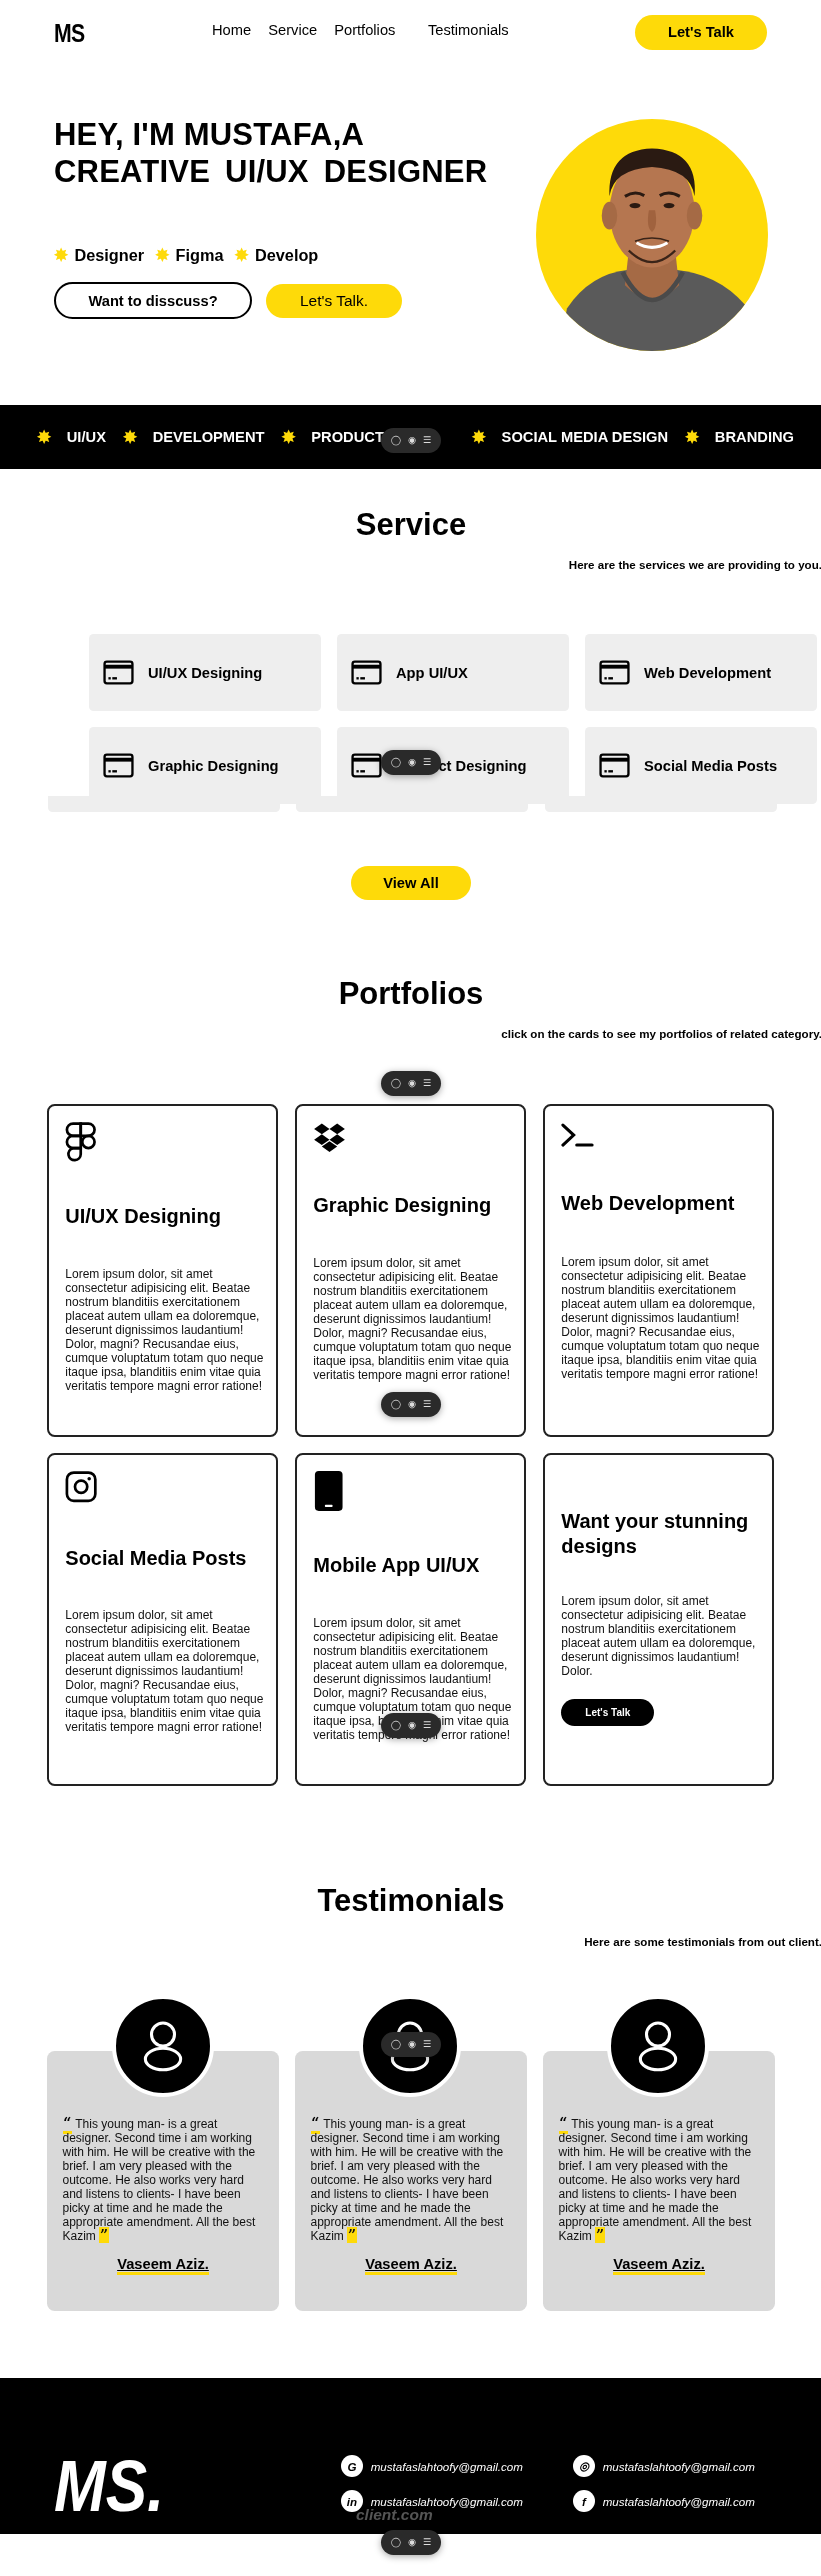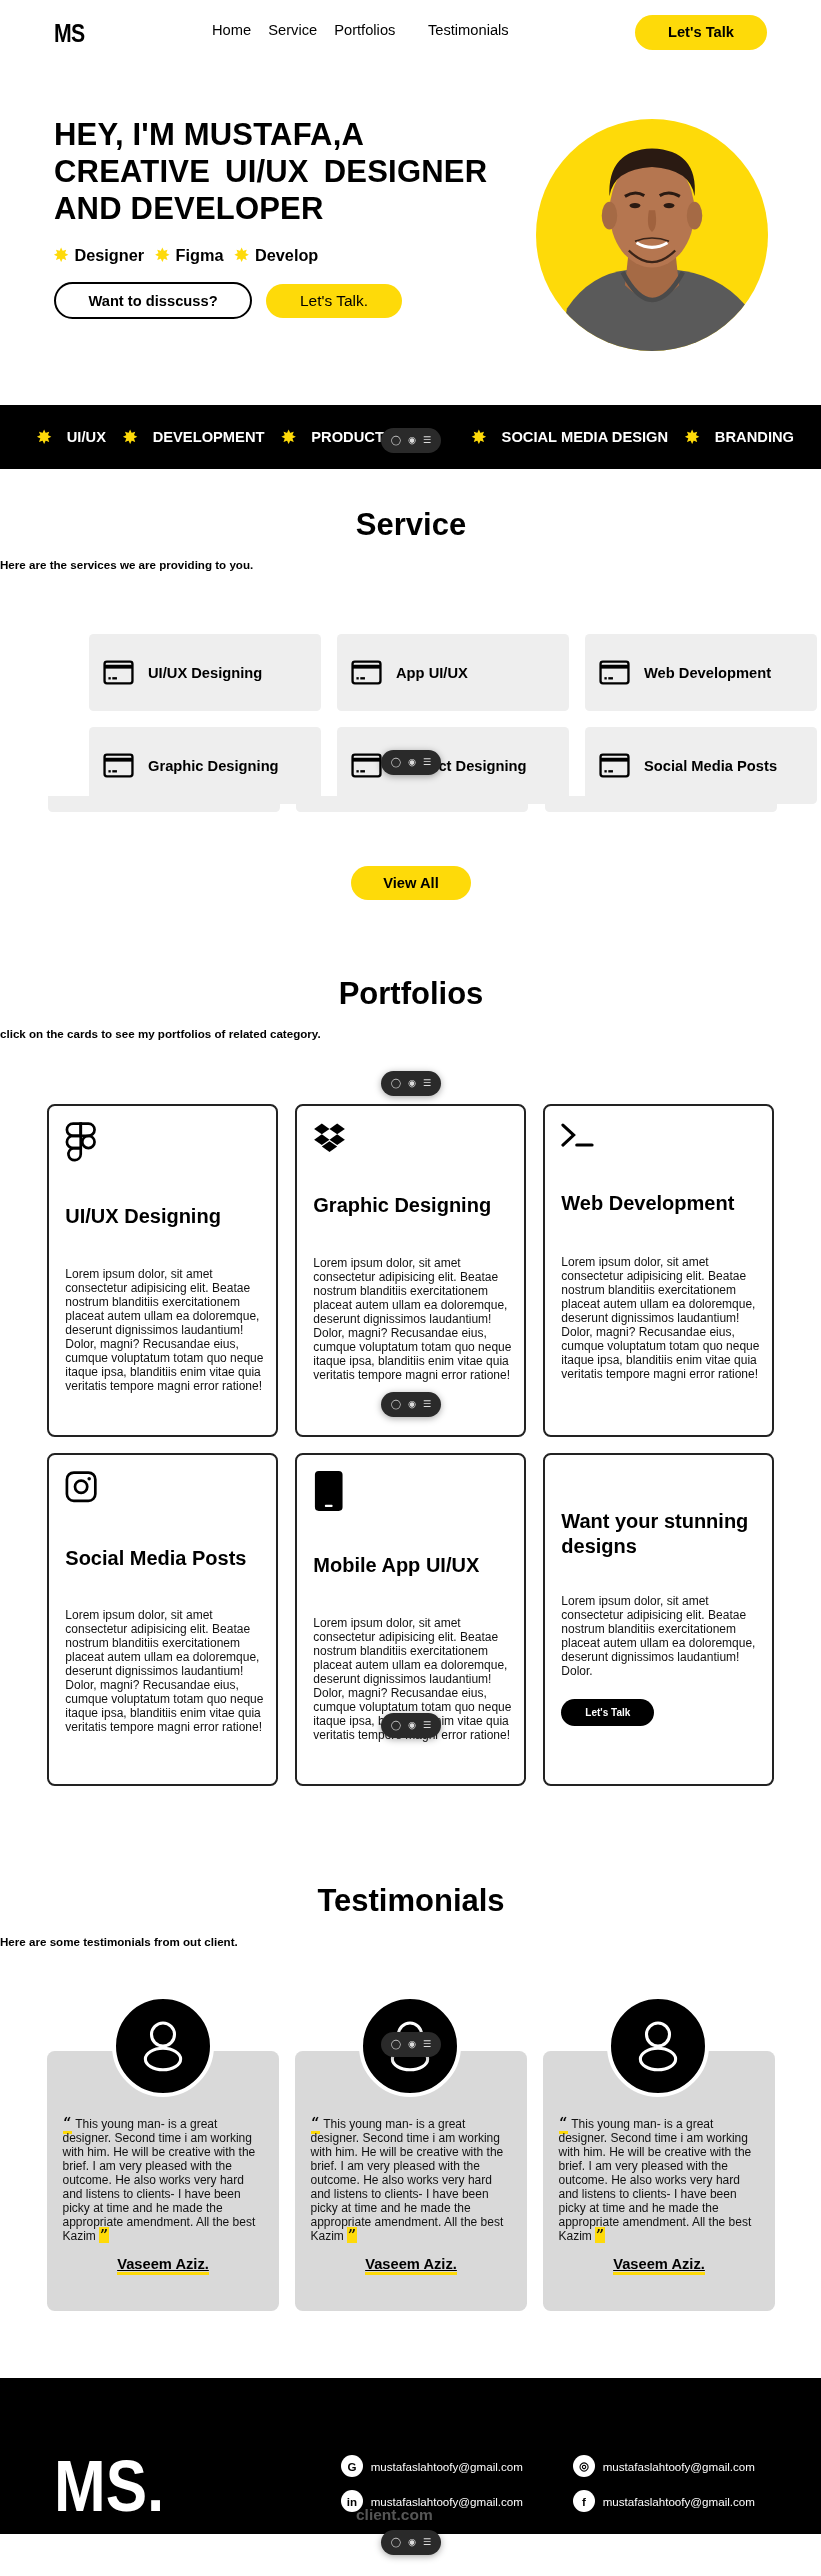--- a/index.html
+++ b/index.html
@@ -27,21 +27,21 @@
 
   
   .ticker { position: absolute; left: 0; top: 405px; width: 822px; height: 64px; background: #000; display: flex; align-items: center; padding-left: 37px; }
   .ticker .item { display: flex; align-items: center; color: #fff; font-size: 14.7px; font-weight: 700; margin-right: 17px; }
   .ticker .item .star { margin-right: 15.5px; font-size: 17px; }
 
   
   .sec-title { position: absolute; left: 0; width: 822px; text-align: center; font-size: 31px; font-weight: 700; }
   .sec-title span { position: relative; display: inline-block; padding: 0 6.2px; }
   .sec-title span::before { content: ""; position: absolute; left: 0; right: 0; bottom: 1.5px; height: 11px; background: #FEDA09; z-index: -1; }
-  .sec-sub { position: absolute; left: 0; width: 822px; text-align: left; font-size: 11.6px; font-weight: 700; }
+  .sec-sub { position: absolute; left: 0; width: 822px; text-align: right; font-size: 11.6px; font-weight: 700; }
 
   
   .svc-back { position: absolute; height: 15.5px; background: #eeeeee; border-radius: 0 0 4.6px 4.6px; }
   .svc { position: absolute; width: 232px; height: 77px; background: #eeeeee; border-radius: 4.6px; display: flex; align-items: center; padding-left: 14px; }
   .svc .ic { width: 31px; height: 25px; margin-right: 14px; }
   .svc .lbl { font-size: 14.7px; font-weight: 700; }
   .view-all { position: absolute; left: 351px; top: 866px; width: 120px; height: 34px; border: none; border-radius: 17px; background: #FEDA09; font-size: 14.7px; font-weight: 700; font-family: "Liberation Sans", sans-serif; }
 
   
   .pcard { position: absolute; width: 231px; height: 333px; border: 2.3px solid #222; border-radius: 7.7px; background: #fff; padding: 0 15.5px; }
@@ -53,21 +53,21 @@
   
   .tcard { position: absolute; width: 232px; height: 260px; background: #d9d9d9; border-radius: 7.7px; }
   .tavatar { position: absolute; width: 102px; height: 102px; border-radius: 50%; background: #000; border: 4.6px solid #fff; display: flex; align-items: center; justify-content: center; }
   .tcard .quote { position: absolute; left: 15.5px; top: 66px; width: 203px; font-size: 12px; line-height: 14px; color: #111; }
   .qm { background: #FEDA09; font-weight: 900; font-size: 14px; line-height: 7.7px; padding: 0 0.8px; font-family: "DejaVu Serif", serif; }
   .qm.open { background: none; color: #000; border-bottom: 3.1px solid #FEDA09; }
   .tcard .name { position: absolute; left: 0; width: 232px; top: 205px; text-align: center; font-size: 14.7px; font-weight: 700; text-decoration: underline; }
   .tcard .name span { border-bottom: 3.1px solid #FEDA09; }
 
   
-  .footer { position: absolute; left: 0; top: 2378px; width: 822px; height: 156px; background: #000; }
+  .footer { position: absolute; left: 0; top: 2378px; width: 822px; height: 156px; background: #000; font-style: italic; }
   .footer .flogo { position: absolute; left: 54px; top: 66px; font-size: 73px; font-weight: 700; color: #fff; transform: scaleX(0.85); transform-origin: left center; }
   .contact { position: absolute; display: flex; align-items: center; color: #fff; font-size: 11.6px; }
   .contact .cic { width: 22px; height: 22px; border-radius: 50%; background: #fff; color: #000; display: flex; align-items: center; justify-content: center; font-weight: 700; font-size: 11.6px; margin-right: 7.7px; }
   .watermark { position: absolute; left: 356px; top: 122px; color: #555; font-size: 15.5px; text-align: center; font-weight: 700; }
 
   
   .pill { position: absolute; width: 60px; height: 25px; border-radius: 12.4px; background: #2a2a2a; display: flex; align-items: center; justify-content: space-around; padding: 0 6.2px; box-shadow: 0 1.5px 7.7px rgba(0,0,0,0.35); z-index: 50; }
   .pill span { color: #ddd; font-size: 9.3px; line-height: 9.3px; }
 </style>
 </head>
@@ -83,21 +83,20 @@
   </nav>
   <button class="cta">Let's Talk</button>
 </header>
 
 <section>
   <h1 class="hero-title">
     <span>HEY, I'M MUSTAFA,A</span><br>
     <span>CREATIVE</span>
     <span class="hl">UI/UX</span>
     <span>DESIGNER</span><br>
-    <span>AND DEVELOPER</span>
   </h1>
   <div class="hero-tags">
     <span class="star">✸</span>
     <span class="tag">Designer</span>
     <span class="star">✸</span>
     <span class="tag">Figma</span>
     <span class="star">✸</span>
     <span class="tag">Develop</span>
   </div>
   <button class="btn-outline">Want to disscuss?</button>

